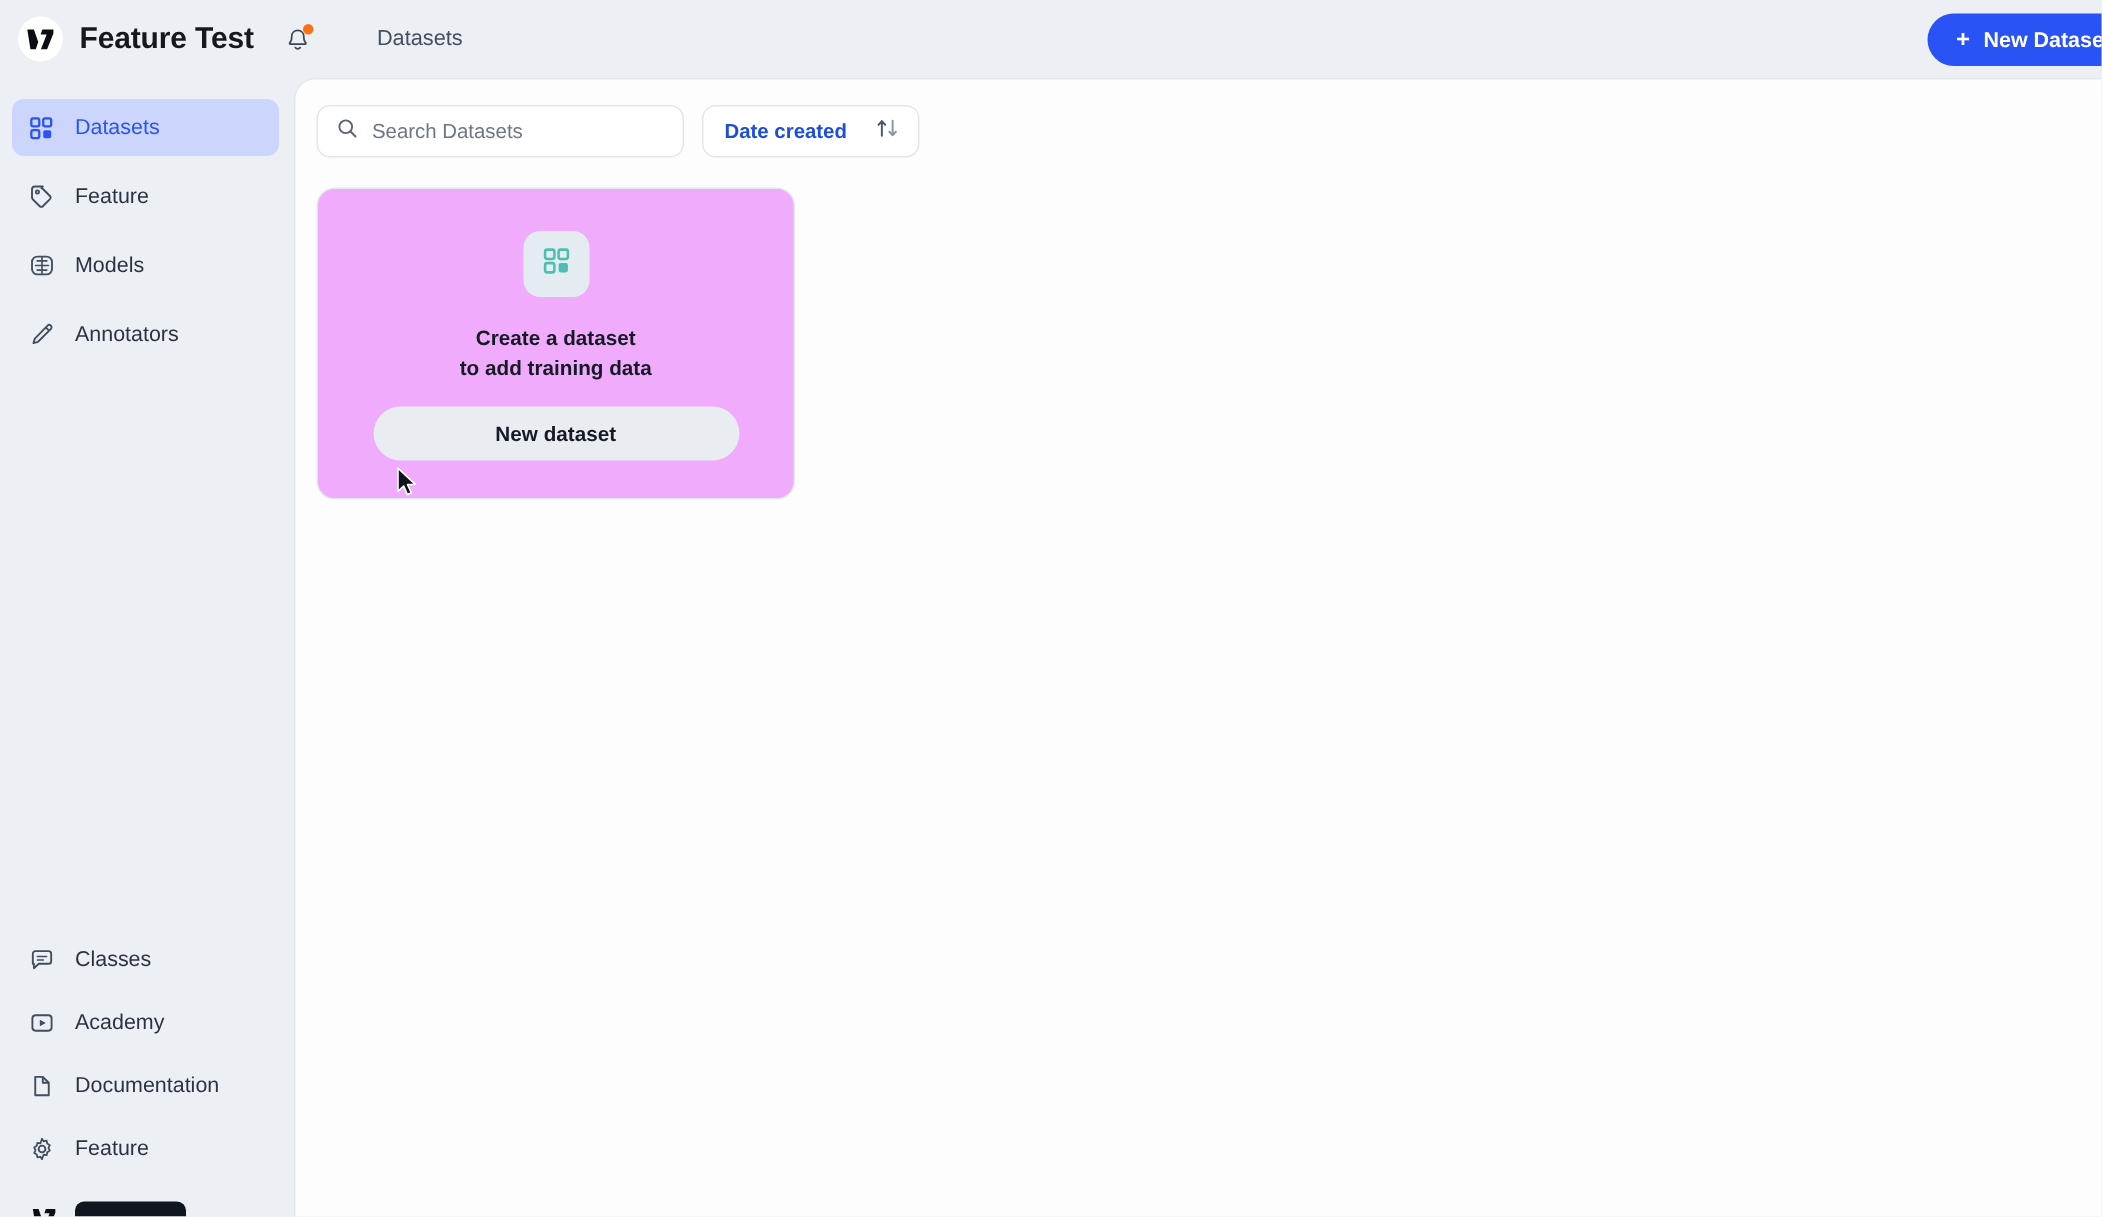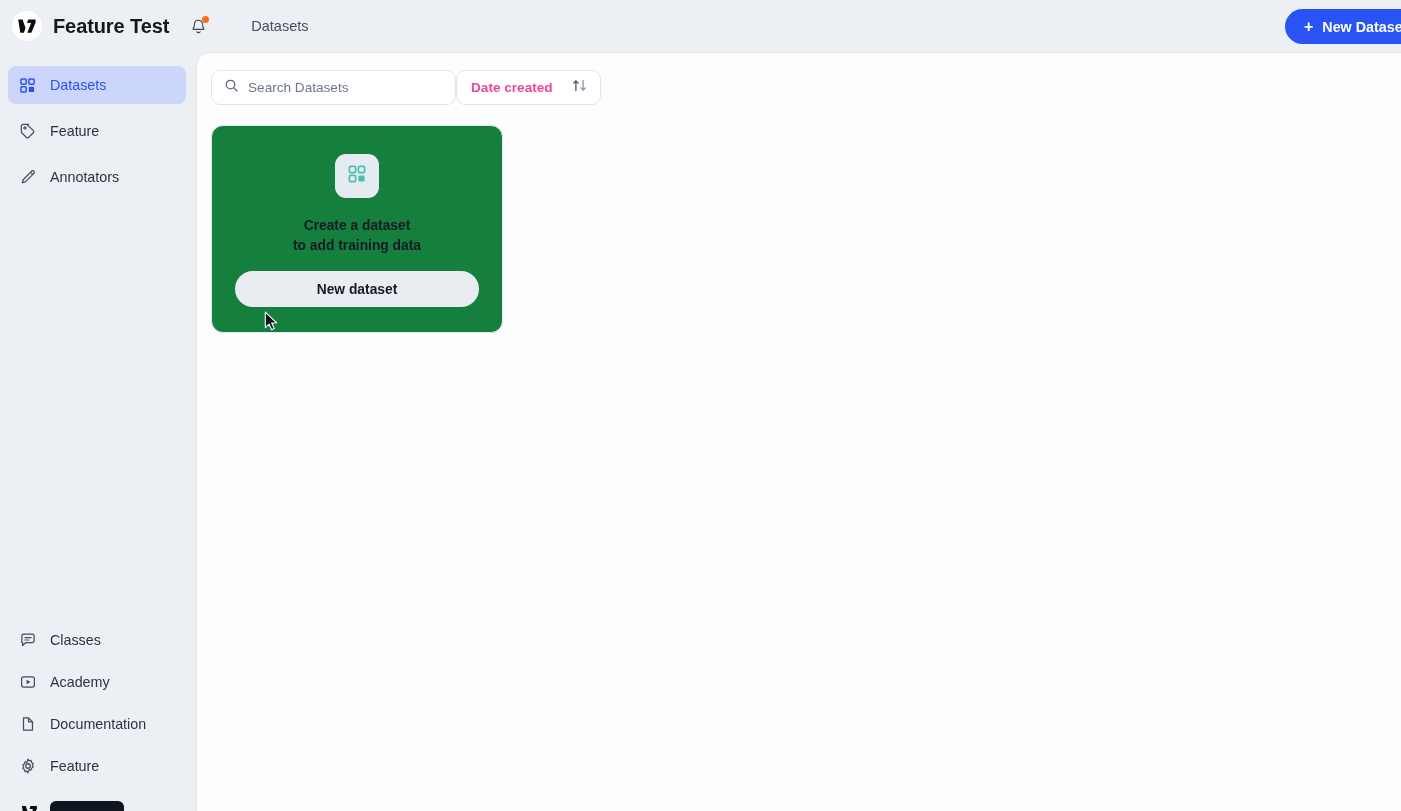--- a/index.html
+++ b/index.html
@@ -177,20 +177,21 @@
     border-top-left-radius: 14px;
     border-top: 1px solid #e3e7ec;
     border-left: 1px solid #e3e7ec;
     overflow: hidden;
     z-index: 5;
   }
 
   .toolbar {
     display: flex;
     align-items: center;
+    gap: 12px;
     padding: 17px 0 0 14px;
   }
   .search-box {
     width: 245px;
     height: 35px;
     border: 1px solid #e2e6eb;
     border-radius: 9px;
     background: #ffffff;
     display: flex;
     align-items: center;
@@ -217,31 +218,31 @@
     display: flex;
     align-items: center;
     gap: 18px;
     padding: 0 12px 0 14px;
     cursor: pointer;
     white-space: nowrap;
   }
   .sort-label {
     font-size: 13.6px;
     font-weight: bold;
-    color: #ec4899;
+    color: #1d4ed8;
   }
 
   
   .card-grid { padding: 20px 0 0 14px; }
   .empty-card {
-    width: 292px;
+    width: 319px;
     height: 208px;
     border: 1px solid #e4e8ed;
     border-radius: 12px;
-    background: #15803d;
+    background: #f0abfc;
     display: flex;
     flex-direction: column;
     align-items: center;
     padding-top: 28px;
   }
   .empty-icon-tile {
     width: 44px; height: 44px;
     border-radius: 11px;
     background: #e4ebf1;
     display: flex;
@@ -334,20 +335,29 @@
       <div class="nav-item">
         <span class="nav-icon">
           <svg width="18" height="18" viewBox="0 0 20 20" fill="none">
             <path d="M10.6 2.6H4.9a2.3 2.3 0 0 0-2.3 2.3v5.7c0 .6.2 1.2.7 1.6l5 5a1.6 1.6 0 0 0 2.3 0l5.3-5.3a1.6 1.6 0 0 0 0-2.3l-5-5a2.3 2.3 0 0 0-1.3-.7Z" stroke="currentColor" stroke-width="1.4" stroke-linejoin="round"></path>
             <circle cx="6.6" cy="6.6" r="1.2" stroke="currentColor" stroke-width="1.3"></circle>
           </svg>
         </span>
         <span class="nav-label">Feature</span>
       </div>
 
+      <div class="nav-item">
+        <span class="nav-icon">
+          <svg width="18" height="18" viewBox="0 0 20 20" fill="none">
+            <rect x="2.6" y="3.4" width="14.8" height="13.2" rx="4" stroke="currentColor" stroke-width="1.4"></rect>
+            <path d="M10 3.6v12.8M6.4 6.6h7.2M5.2 10h9.6M6.4 13.4h7.2" stroke="currentColor" stroke-width="1.2" stroke-linecap="round"></path>
+          </svg>
+        </span>
+        <span class="nav-label">Models</span>
+      </div>
 
       <div class="nav-item">
         <span class="nav-icon">
           <svg width="18" height="18" viewBox="0 0 20 20" fill="none">
             <path d="M14.3 3.2a1.8 1.8 0 0 1 2.5 2.5L7.1 15.4l-3.4 1 1-3.4L14.3 3.2Z" stroke="currentColor" stroke-width="1.4" stroke-linejoin="round"></path>
             <path d="M12.8 4.8l2.4 2.4" stroke="currentColor" stroke-width="1.3"></path>
           </svg>
         </span>
         <span class="nav-label">Annotators</span>
       </div>

